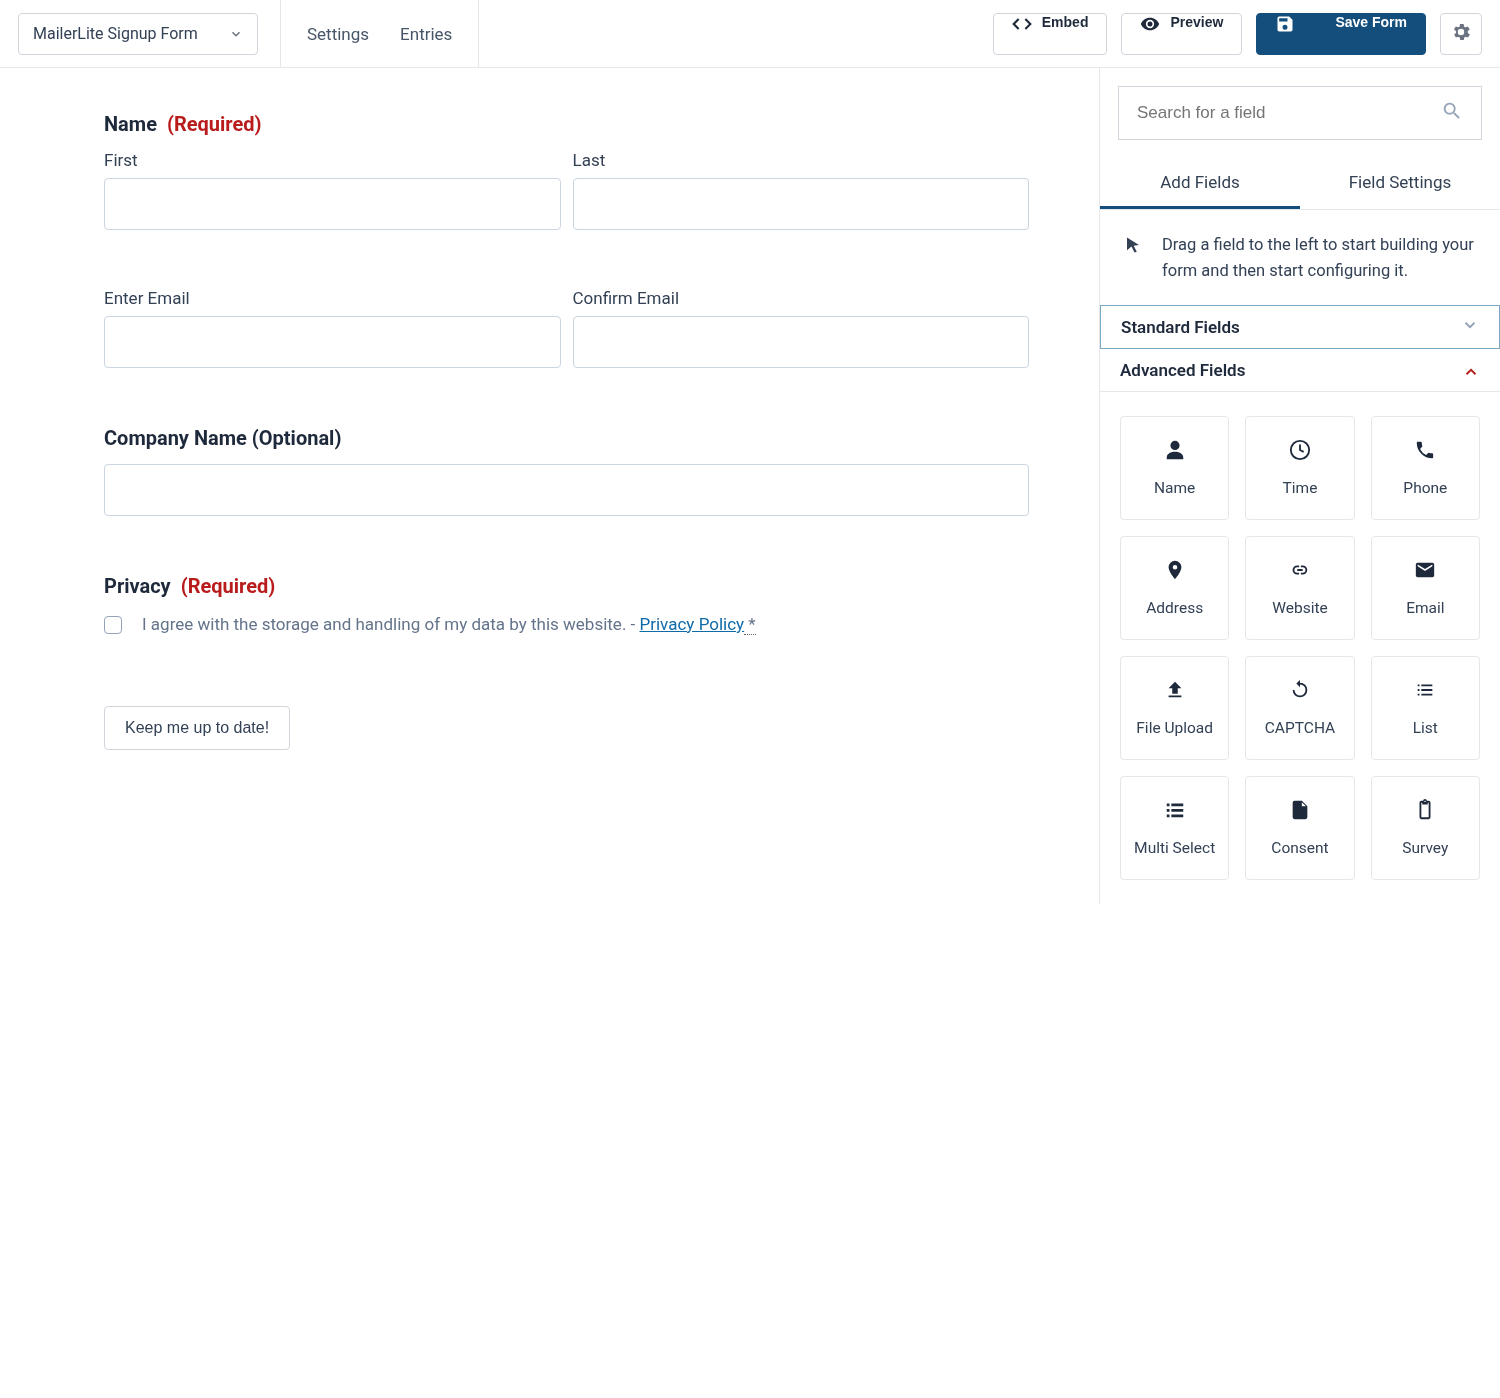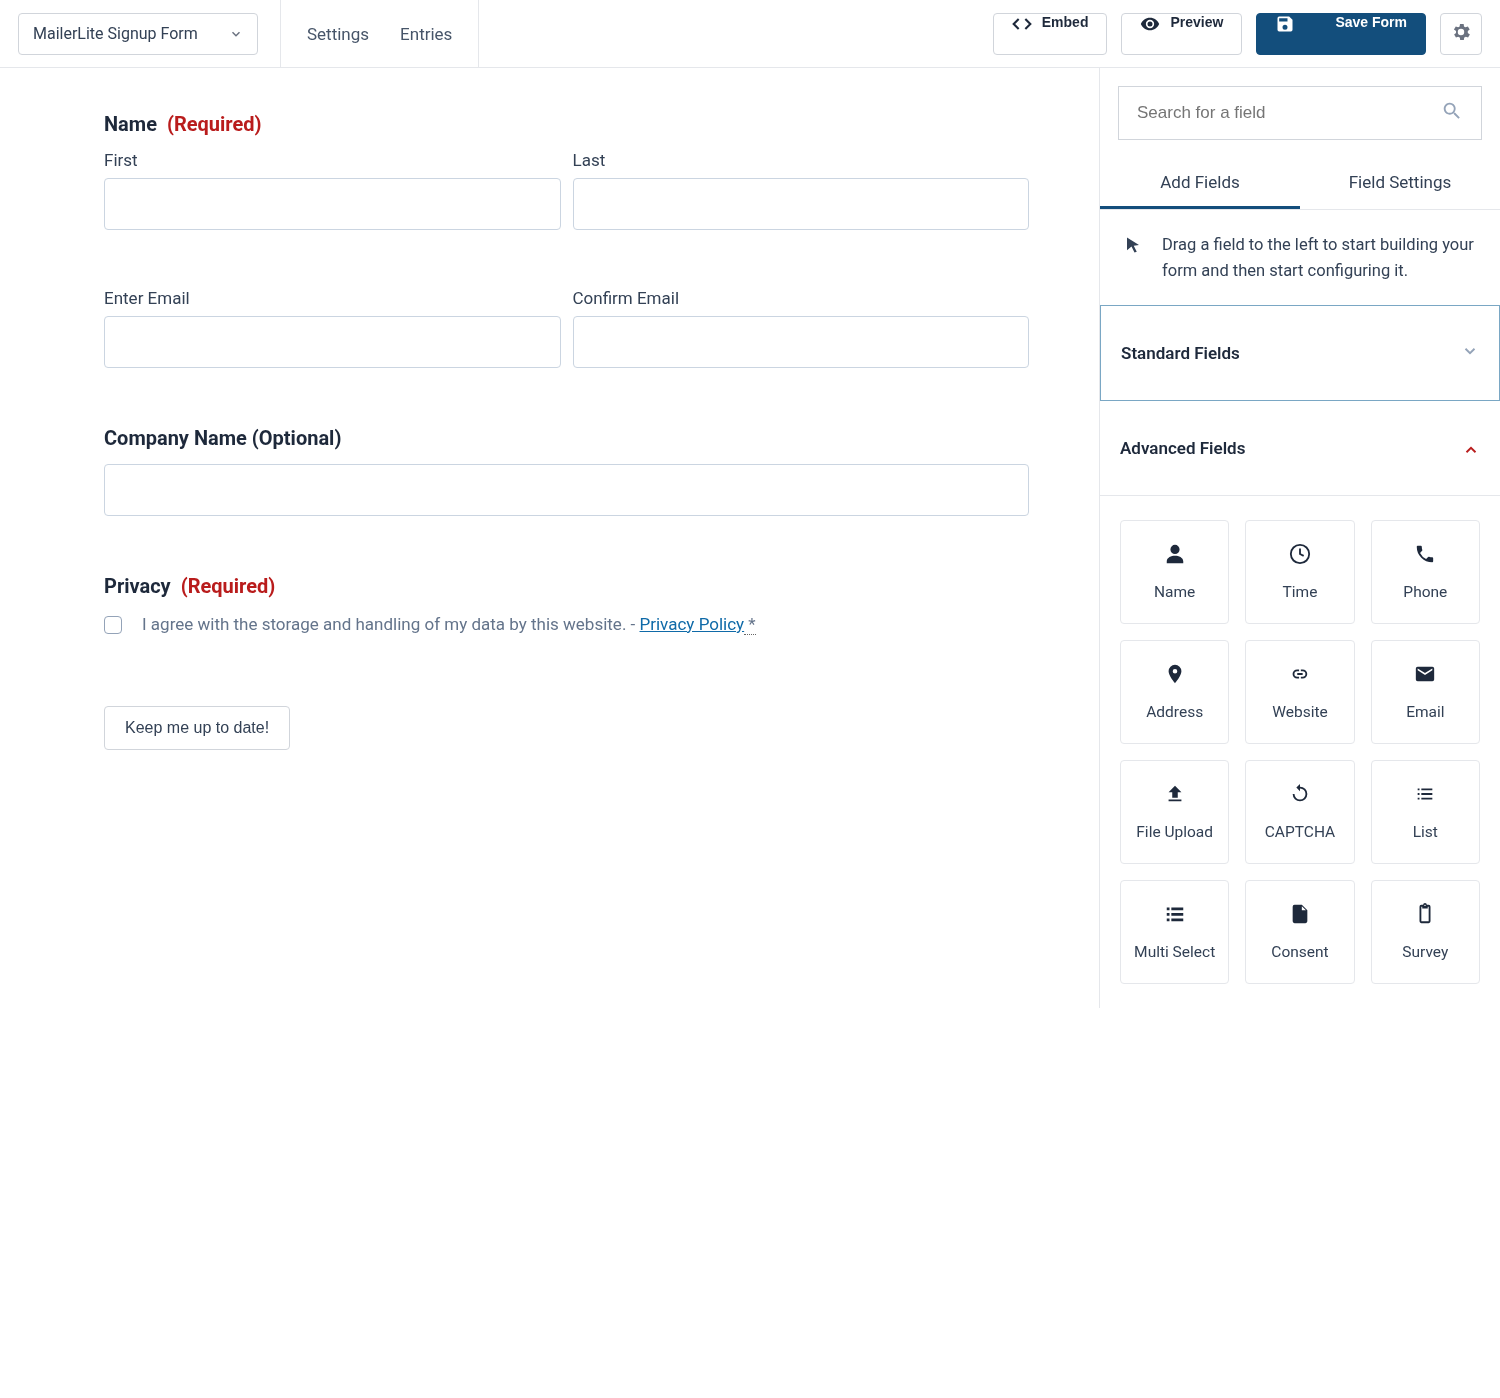--- a/index.html
+++ b/index.html
@@ -98,21 +98,21 @@
   .search-box svg { width:22px;height:22px;fill:#94a3b8; }
   .tabs { display:flex; border-bottom:1px solid #e5e7eb; }
   .tab {
     flex:1;text-align:center;padding:14px 0;font-size:17px;color:#334155;cursor:pointer;
   }
   .tab.active { border-bottom:3px solid #134e7c; }
   .hint { display:flex;gap:20px;padding:22px 24px;align-items:flex-start;color:#334155;font-size:16.5px;line-height:1.55; }
   .hint svg { width:18px;height:18px;flex-shrink:0;margin-top:4px;fill:#334155; }
   .accordion-hd {
     display:flex;align-items:center;justify-content:space-between;
-    padding:36px 20px;font-size:17px;font-weight:600;color:#1e293b;cursor:pointer;
+    padding:10px 20px;font-size:17px;font-weight:600;color:#1e293b;cursor:pointer;
     border-top:1px solid #e5e7eb;border-bottom:1px solid #e5e7eb;
   }
   .accordion-hd.selected { border:1px solid #7aa7c4; background:#fff; }
   .accordion-hd .chev svg{width:18px;height:18px;stroke:#94a3b8;fill:none;stroke-width:2.5;}
   .accordion-hd.open .chev svg{stroke:#b91c1c;}
   .accordion-hd.open .chev { transform:rotate(180deg); }
   .field-grid {
     display:grid;grid-template-columns:repeat(3,1fr);gap:16px;padding:24px 20px;
   }
   .field-card {

